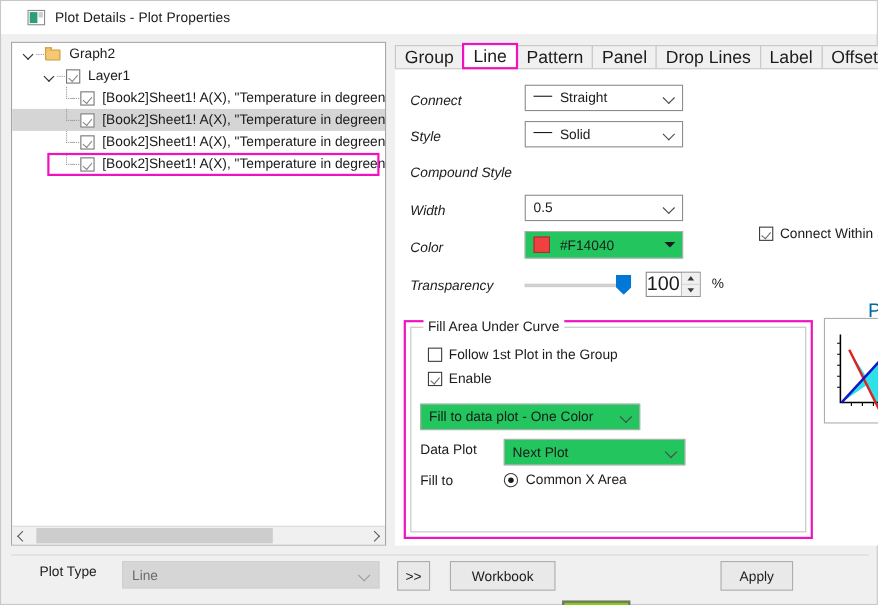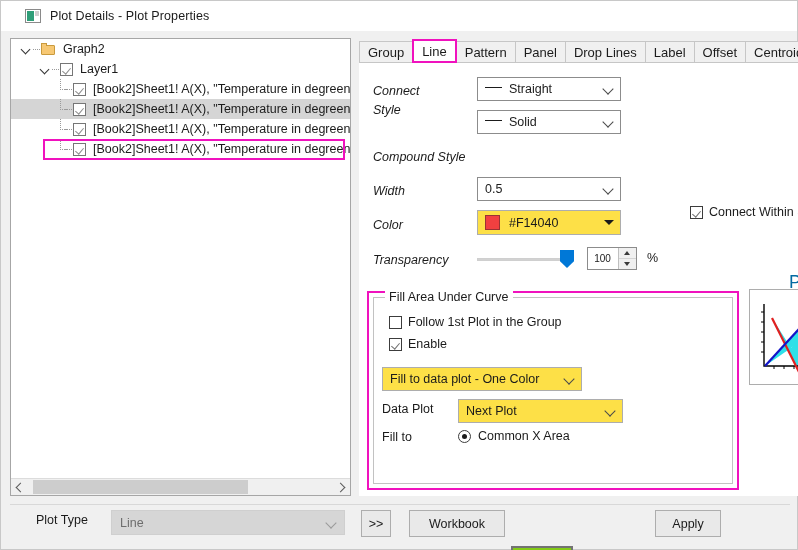--- a/index.html
+++ b/index.html
@@ -60,21 +60,21 @@
   .hsb .arw.r{right:0;}
   .hsb .arw::before{content:"";position:absolute;top:5px;width:6px;height:6px;
        border-left:1.6px solid #5a5a5a;border-bottom:1.6px solid #5a5a5a;}
   .hsb .arw.l::before{left:6px;transform:rotate(45deg);}
   .hsb .arw.r::before{left:4px;transform:rotate(-135deg);}
   .hsb .thumb{position:absolute;left:22px;top:1px;height:14px;width:215px;background:#cdcdcd;}
 
   
   .tabstrip{position:absolute;left:358px;top:38px;width:440px;height:24px;
             display:flex;align-items:flex-end;}
-  .tab{height:22px;line-height:22px;padding:0 8px;font-size:13px;color:#1b1b1b;
+  .tab{height:22px;line-height:22px;padding:0 8px;font-size:16px;color:#1b1b1b;
        background:#f0f0f0;border:1px solid #c6c6c6;border-bottom:none;box-sizing:border-box;
        margin-right:-1px;white-space:nowrap;}
   .tab.active{background:#ffffff;border:2px solid #f012be;height:24px;line-height:21px;
        position:relative;z-index:3;}
 
   
   .tabpage{position:absolute;left:358px;top:61px;width:440px;height:434px;background:#ffffff;
            border-top:1px solid #c6c6c6;box-sizing:border-box;}
 
   .frow{position:absolute;height:24px;display:flex;align-items:center;}
@@ -83,35 +83,35 @@
   .combo{height:24px;border:1px solid #8c8c8c;background:#ffffff;box-sizing:border-box;
          display:flex;align-items:center;padding:0 4px 0 7px;font-size:12.5px;color:#1b1b1b;
          position:relative;}
   .combo .cap{flex:1 1 auto;white-space:nowrap;overflow:hidden;}
   .combo .v{width:14px;height:14px;position:relative;flex:0 0 auto;}
   .combo .v::before{content:"";position:absolute;left:2px;top:3px;width:7px;height:7px;
         border-right:1.4px solid #4a4a4a;border-bottom:1.4px solid #4a4a4a;transform:rotate(45deg);}
   .lsample{display:inline-block;width:17px;height:0;border-top:1.6px solid #1b1b1b;
         margin-right:7px;vertical-align:middle;position:relative;top:-2px;}
 
-  .combo.grey{background:#fde047;border:1px solid #adadad;}
+  .combo.grey{background:#22c55e;border:1px solid #adadad;}
   .swatch{width:15px;height:15px;background:#F14040;border:1px solid #9a3333;
           box-sizing:border-box;margin-right:9px;flex:0 0 auto;}
   .combo .tri{width:0;height:0;border-left:5px solid transparent;border-right:5px solid transparent;
           border-top:5px solid #1b1b1b;flex:0 0 auto;margin-right:2px;}
 
   
   .slider{position:relative;width:95px;height:22px;}
   .slider .track{position:absolute;left:0;top:10px;width:95px;height:3px;background:#d2d2d2;
        border:1px solid #cfcfcf;box-sizing:border-box;}
   .slider .thumb{position:absolute;left:83px;top:2px;width:14px;height:18px;background:#0078d7;
        clip-path:polygon(0 0,100% 0,100% 62%,50% 100%,0 62%);}
   .spin{height:23px;width:50px;border:1px solid #8c8c8c;background:#fff;box-sizing:border-box;
         display:flex;align-items:center;}
-  .spin .val{flex:1 1 auto;text-align:center;font-size:10px;padding-right:1px;}
+  .spin .val{flex:1 1 auto;text-align:center;font-size:18px;padding-right:1px;}
   .spin .btns{width:17px;height:100%;display:flex;flex-direction:column;border-left:1px solid #bfbfbf;}
   .spin .btns div{flex:1 1 50%;position:relative;background:#f0f0f0;}
   .spin .btns div+div{border-top:1px solid #d4d4d4;}
   .spin .btns div::before{content:"";position:absolute;left:5px;width:0;height:0;
         border-left:3.5px solid transparent;border-right:3.5px solid transparent;}
   .spin .btns .up::before{top:3px;border-bottom:4px solid #3a3a3a;}
   .spin .btns .dn::before{top:3px;border-top:4px solid #3a3a3a;}
 
   
   .chk{display:inline-flex;align-items:center;font-size:12.5px;color:#1b1b1b;}
@@ -233,21 +233,21 @@
 
     <div class="frow" style="left:14px;top:16px;">
       <span class="flabel">Connect</span>
     </div>
     <div class="combo" style="position:absolute;left:118px;top:14px;width:144px;">
       <span class="lsample"></span>
       <span class="cap">Straight</span>
       <span class="v"></span>
     </div>
 
-    <div class="frow" style="left:14px;top:35px;justify-content:center;">
+    <div class="frow" style="left:14px;top:49px;justify-content:center;">
       <span class="flabel">Style</span>
     </div>
     <div class="combo" style="position:absolute;left:118px;top:47px;width:144px;">
       <span class="lsample"></span>
       <span class="cap">Solid</span>
       <span class="v"></span>
     </div>
 
     <div class="frow" style="left:14px;top:82px;">
       <span class="flabel">Compound Style</span>

